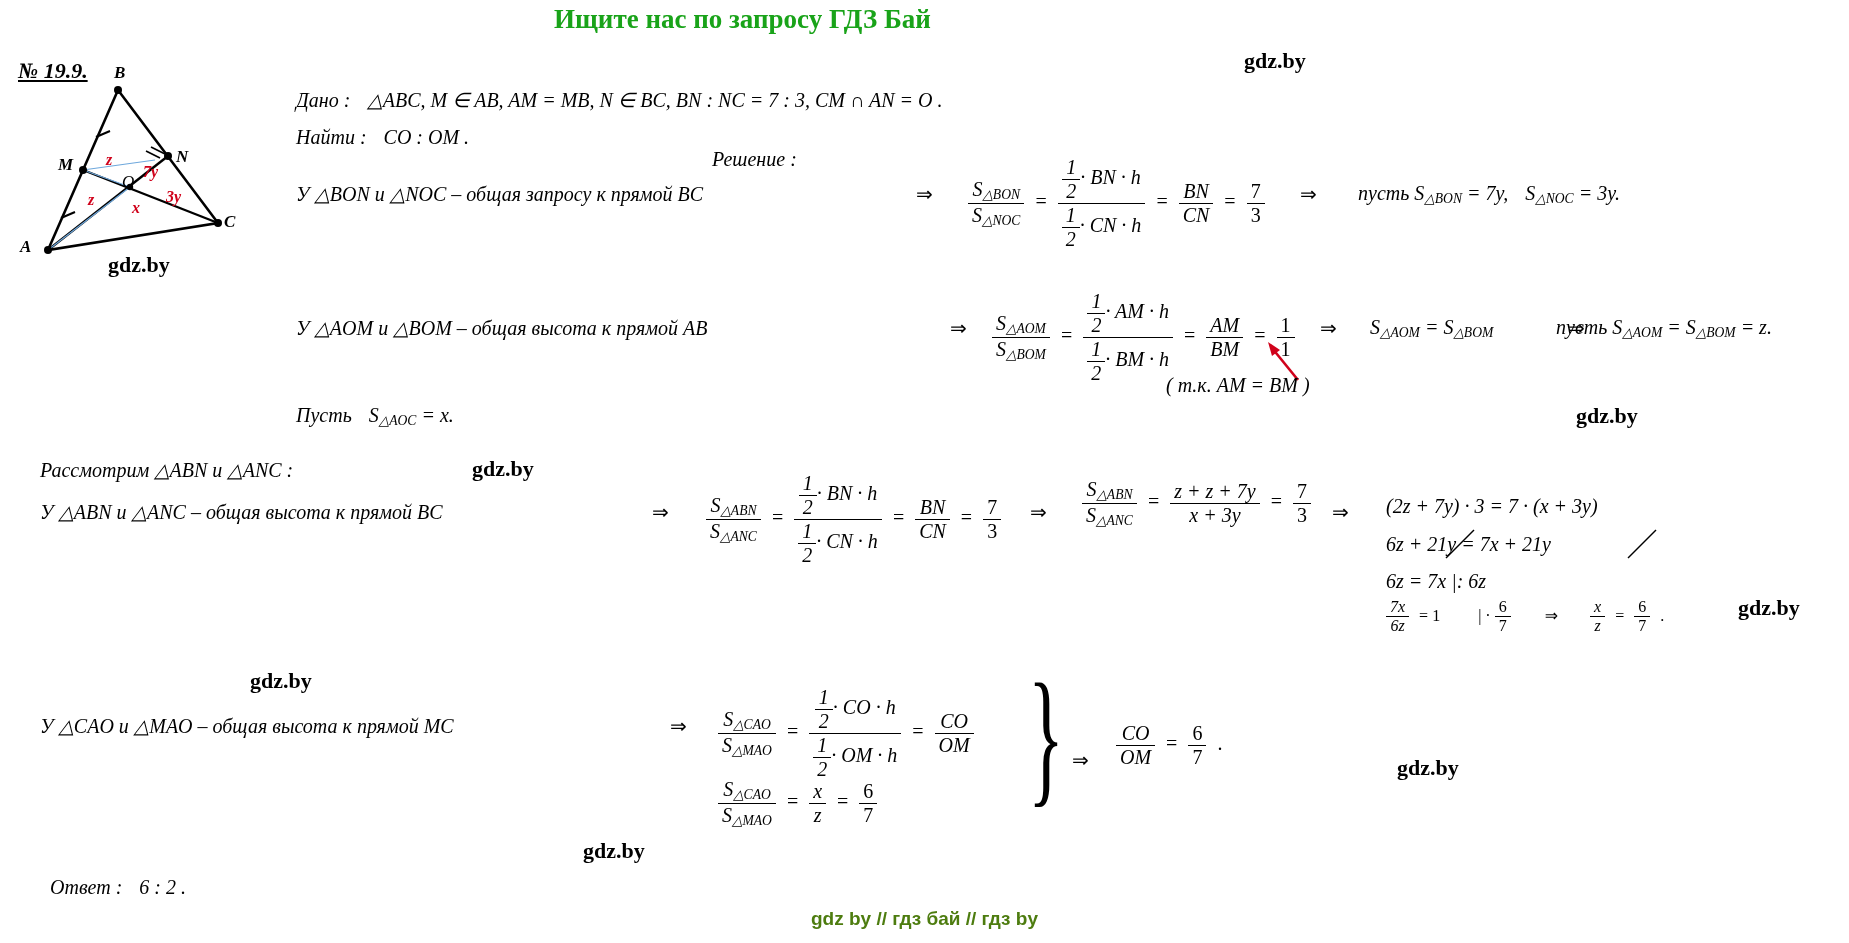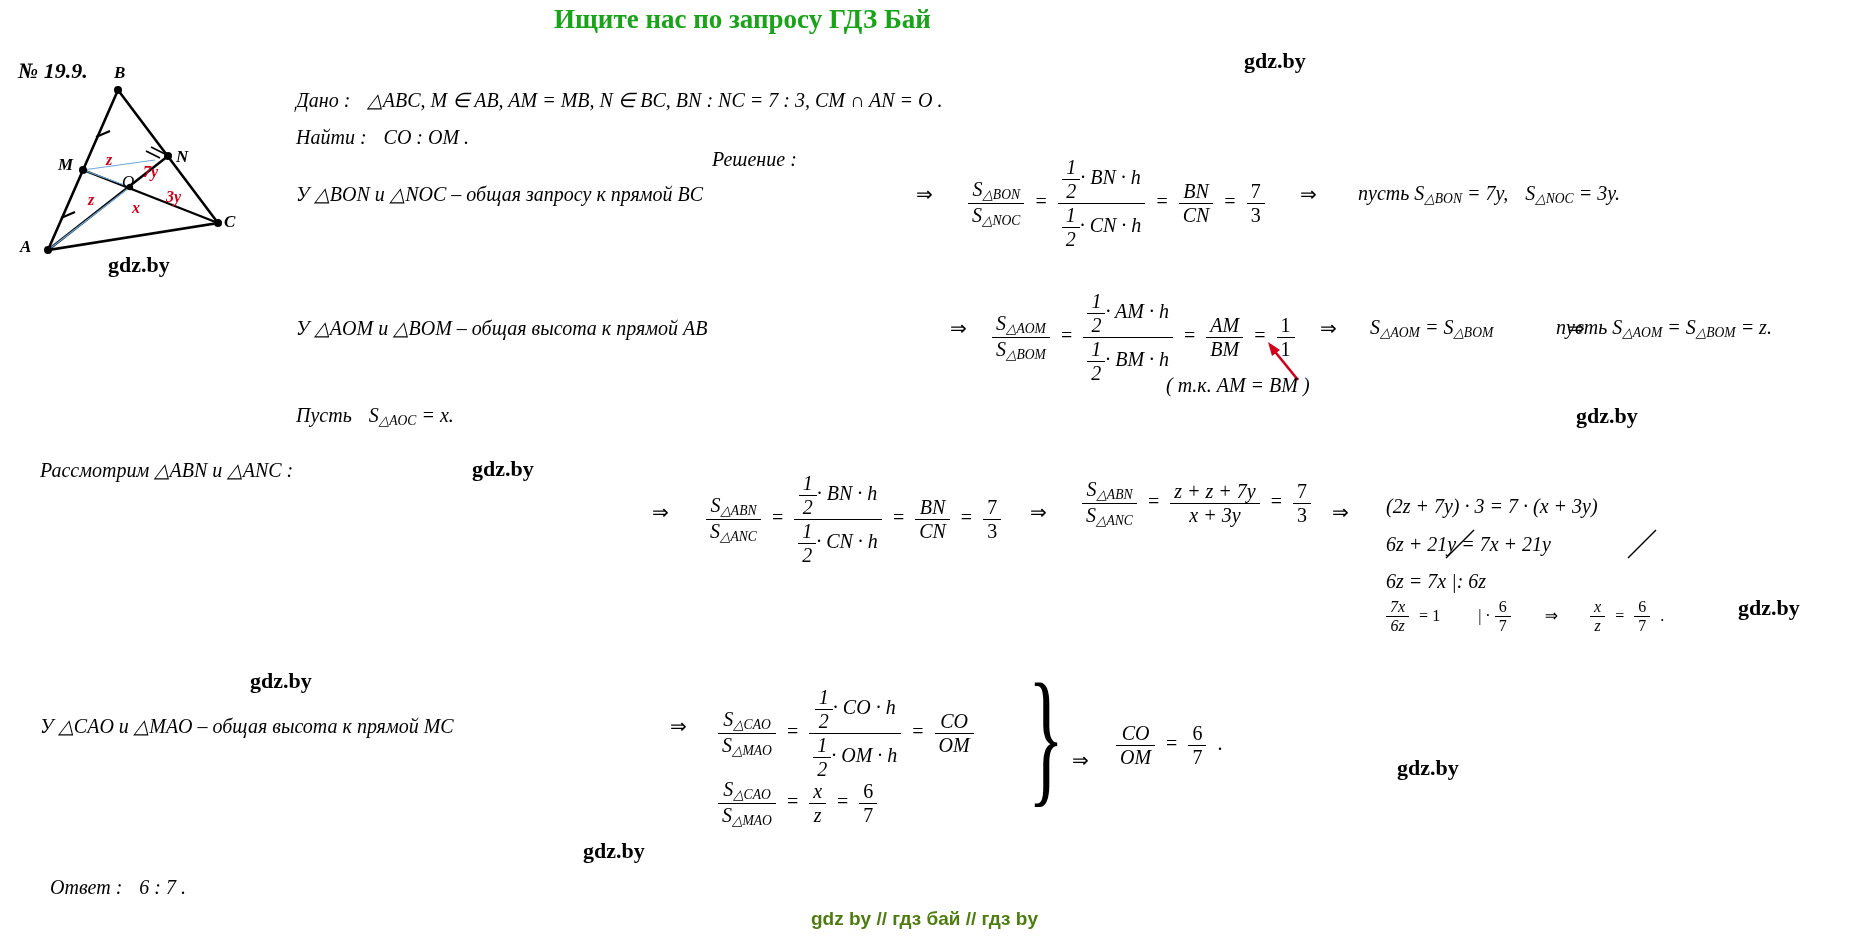--- a/index.html
+++ b/index.html
@@ -43,21 +43,21 @@
   .rlbl{position:absolute;font-style:italic;font-weight:bold;font-size:16px;color:#d0021b;}
   .brace{font-size:96px;line-height:0.8;font-family:"Liberation Serif",serif;}
 </style>
 </head>
 <body>
 
 <div class="page">
 
   <div class="abs hdr">Ищите нас по запросу ГДЗ Бай</div>
 
-  <div class="abs tasknum" style="left:18px;top:58px;">№ 19.9.</div>
+  <div class="abs tasknum" style="left:18px;top:58px;text-decoration:underline;">№ 19.9.</div>
 
   <div class="abs fig">
     <svg width="250" height="230" viewBox="0 0 250 230">
 
       <polygon points="38,195 108,35 208,168" fill="none" stroke="#000" stroke-width="2.6"></polygon>
 
       <line x1="208" y1="168" x2="73" y2="115" stroke="#000" stroke-width="2.4"></line>
 
       <line x1="38" y1="195" x2="158" y2="101" stroke="#000" stroke-width="2.4"></line>
 
@@ -183,20 +183,21 @@
   <div class="abs ln-b" style="left:1166px;top:374px;">( т.к.    AM = BM )</div>
 
   <div class="abs ln-b nw" style="left:296px;top:404px;">
     <span>Пусть</span>
     <span class="op"></span>
     <span>S</span><span class="sub">△AOC</span>
     <span>= x.</span>
   </div>
 
   <div class="abs ln-b" style="left:40px;top:458px;font-style:italic;">Рассмотрим   △ABN   и   △ANC :</div>
+  <div class="abs ln-b" style="left:40px;top:500px;">У   △ABN   и   △ANC – общая   высота   к   прямой   BC</div>
   <div class="abs ln" style="left:652px;top:500px;">⇒</div>
 
   <div class="abs nw" style="left:706px;top:472px;font-size:20px;">
     <span class="frac math">
       <span class="num"><span>S</span><span class="sub">△ABN</span></span>
       <span class="den"><span>S</span><span class="sub">△ANC</span></span>
     </span>
     <span class="op">=</span>
     <span class="frac math">
       <span class="num"><span class="frac"><span class="num">1</span><span class="den">2</span></span><span>· BN · h</span></span>
@@ -321,21 +322,21 @@
     <span class="frac">
       <span class="num">6</span>
       <span class="den">7</span>
     </span>
     <span class="op">.</span>
   </div>
 
   <div class="abs ln-b nw" style="left:50px;top:876px;">
     <span>Ответ :</span>
     <span class="op"></span>
-    <span>6 : 7 .</span>
+    <span>6 : 2 .</span>
   </div>
 
   <div id="wm-layer">
       <div class="abs wm" style="left: 1244px; top: 48px;">gdz.by</div>
       <div class="abs wm" style="left: 108px; top: 252px;">gdz.by</div>
       <div class="abs wm" style="left: 1576px; top: 403px;">gdz.by</div>
       <div class="abs wm" style="left: 472px; top: 456px;">gdz.by</div>
       <div class="abs wm" style="left: 1738px; top: 595px;">gdz.by</div>
       <div class="abs wm" style="left: 250px; top: 668px;">gdz.by</div>
       <div class="abs wm" style="left: 1397px; top: 755px;">gdz.by</div>

